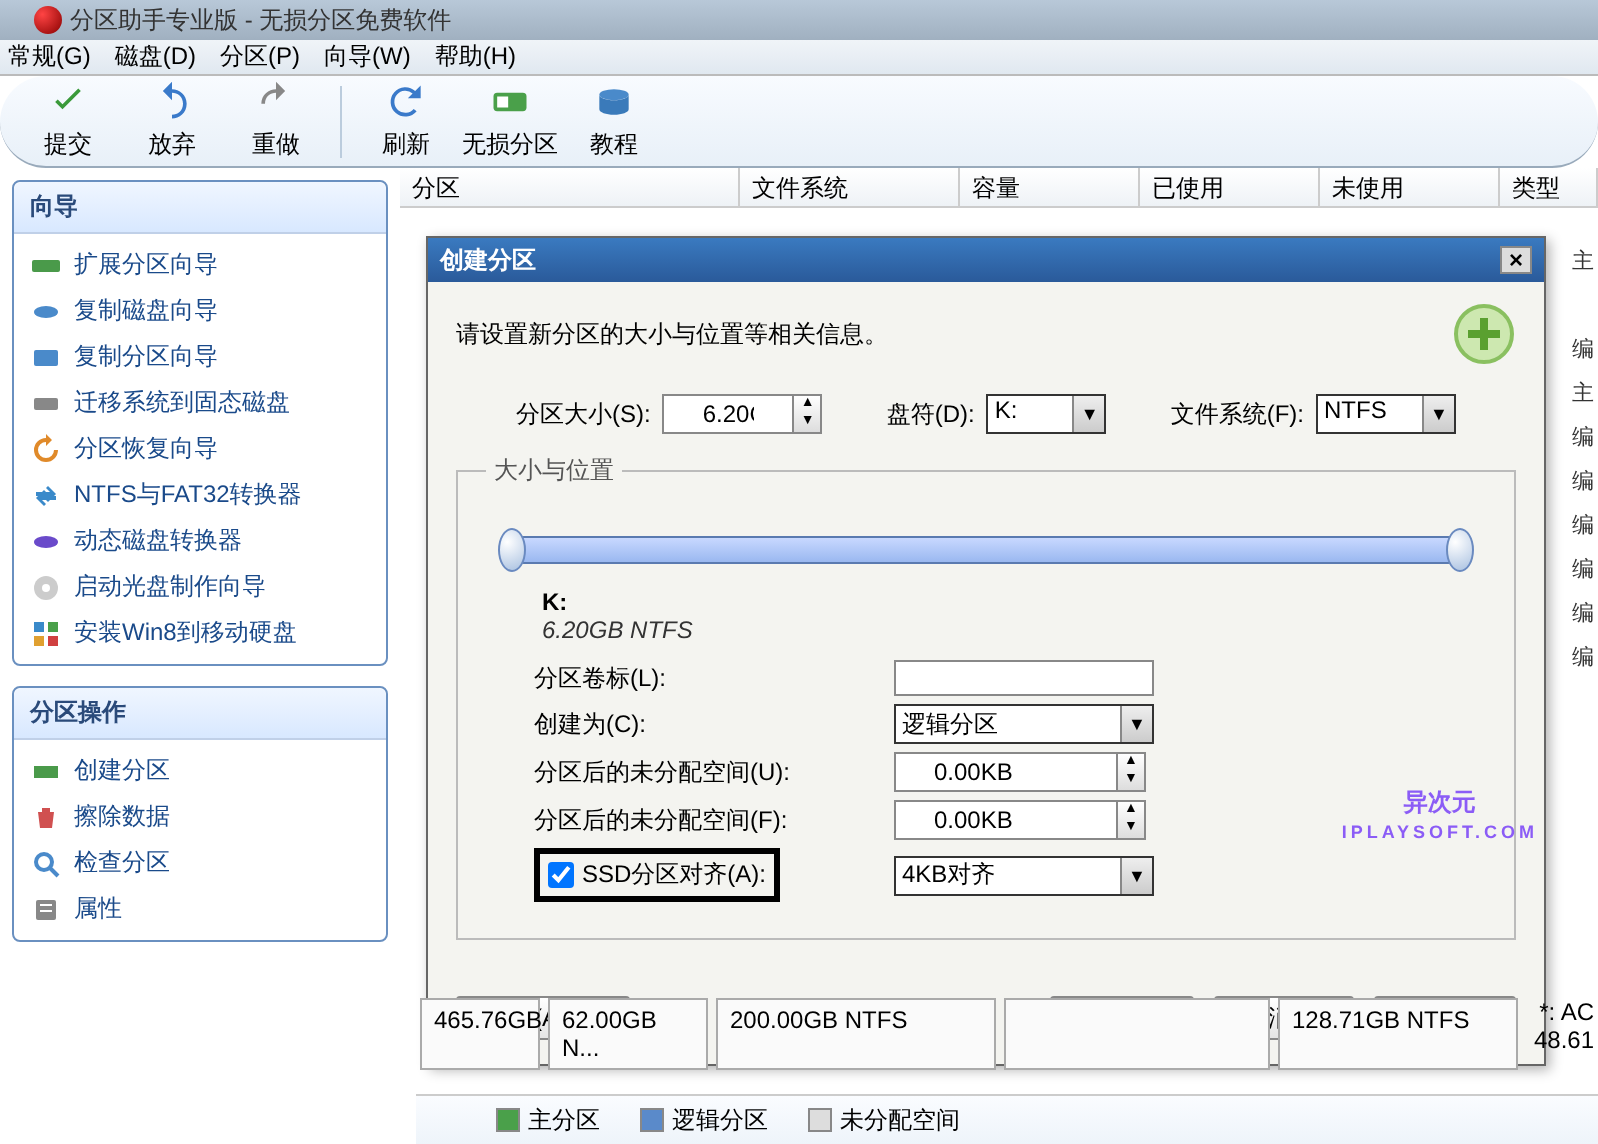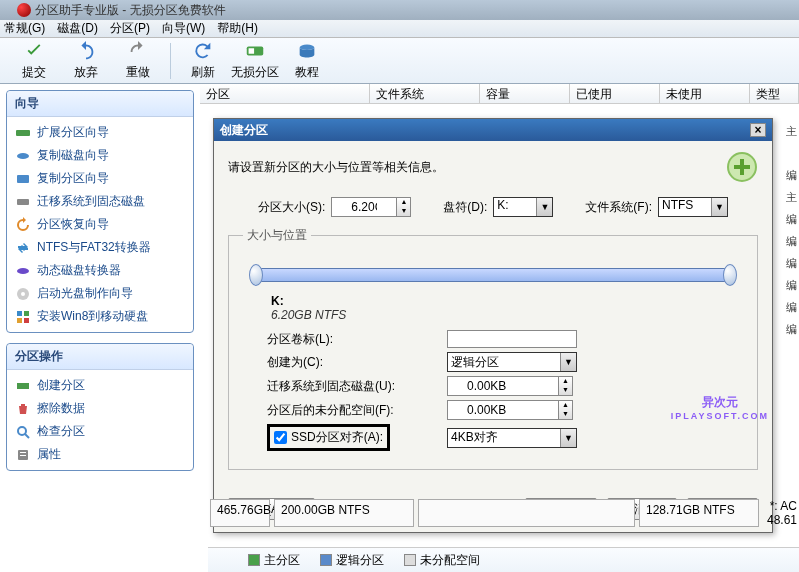--- a/index.html
+++ b/index.html
@@ -7,21 +7,21 @@
 
 
 .titlebar { height: 20px; background: linear-gradient(#b8c8d8, #a0b0c0); display: flex; align-items: center; padding: 0 17px; color: #333; }
 .titlebar .app-icon { width: 14px; height: 14px; border-radius: 50%; background: radial-gradient(circle at 30% 30%, #f44, #800); margin-right: 4px; }
 
 
 .menubar { height: 18px; background: linear-gradient(#f0f4f8, #e0e8f0); display: flex; align-items: center; padding: 0 4px; border-bottom: 1px solid #bbb; }
 .menubar span { margin-right: 12px; cursor: default; }
 
 
-.toolbar { height: 46px; background: linear-gradient(#f8fbff, #e8f0f8); border-bottom: 1px solid #9ab; display: flex; align-items: center; padding: 0 8px; }
+.toolbar { height: 46px; background: linear-gradient(#f8fbff, #e8f0f8); border-bottom: 1px solid #9ab; display: flex; align-items: center; padding: 0 8px; border-radius: 23px; }
 .toolbar .tb { display: flex; flex-direction: column; align-items: center; width: 52px; cursor: pointer; }
 .toolbar .tb .ico { width: 22px; height: 22px; margin-bottom: 2px; }
 .toolbar .sep { width: 1px; height: 36px; background: #bcd; margin: 0 6px; }
 
 
 .main { display: flex; height: calc(572px - 20px - 18px - 46px); }
 .left { width: 200px; padding: 6px; background: #fff; }
 .panel { border: 1px solid #6a90c0; border-radius: 4px; margin-bottom: 10px; background: #fff; }
 .panel-h { background: linear-gradient(#f0f6ff,#d8e8ff); padding: 4px 8px; font-weight: bold; border-bottom: 1px solid #c0d0e8; color: #2a4a7a; border-radius: 4px 4px 0 0; }
 .panel-b { padding: 4px 2px; }
@@ -305,21 +305,21 @@
           <input type="text" value="" style="">
         </div>
       <div class="frow">
           <div class="flab">创建为(C):</div>
           <div class="fsel">
             <span>逻辑分区</span>
             <span class="dd">▼</span>
           </div>
         </div>
       <div class="frow">
-          <div class="flab">迁移系统到固态磁盘(U):</div>
+          <div class="flab">分区后的未分配空间(U):</div>
           <div class="spin">
             <input style="width: 112px;" value="0.00KB">
             <div class="sb">
               <div>▲</div>
               <div>▼</div>
             </div>
           </div>
         </div>
       <div class="frow">
           <div class="flab">分区后的未分配空间(F):</div>
@@ -352,20 +352,21 @@
   </div>
 </div>
 
 <div class="watermark">
   <span>异次元</span>
   <small>IPLAYSOFT.COM</small>
 </div>
 
 <div class="bottom-row">
   <div class="disk-seg" style="width:60px">465.76GB</div>
+  <div class="disk-seg" style="width:80px">62.00GB N...</div>
   <div class="disk-seg" style="width:140px">200.00GB NTFS</div>
   <div class="disk-seg" style="flex:1"></div>
   <div class="disk-seg" style="width:120px">128.71GB NTFS</div>
   <div style="width:34px;text-align:right">
       <div>*: AC</div>
       <div>48.61</div>
     </div>
 </div>
 
 <div class="legend">

